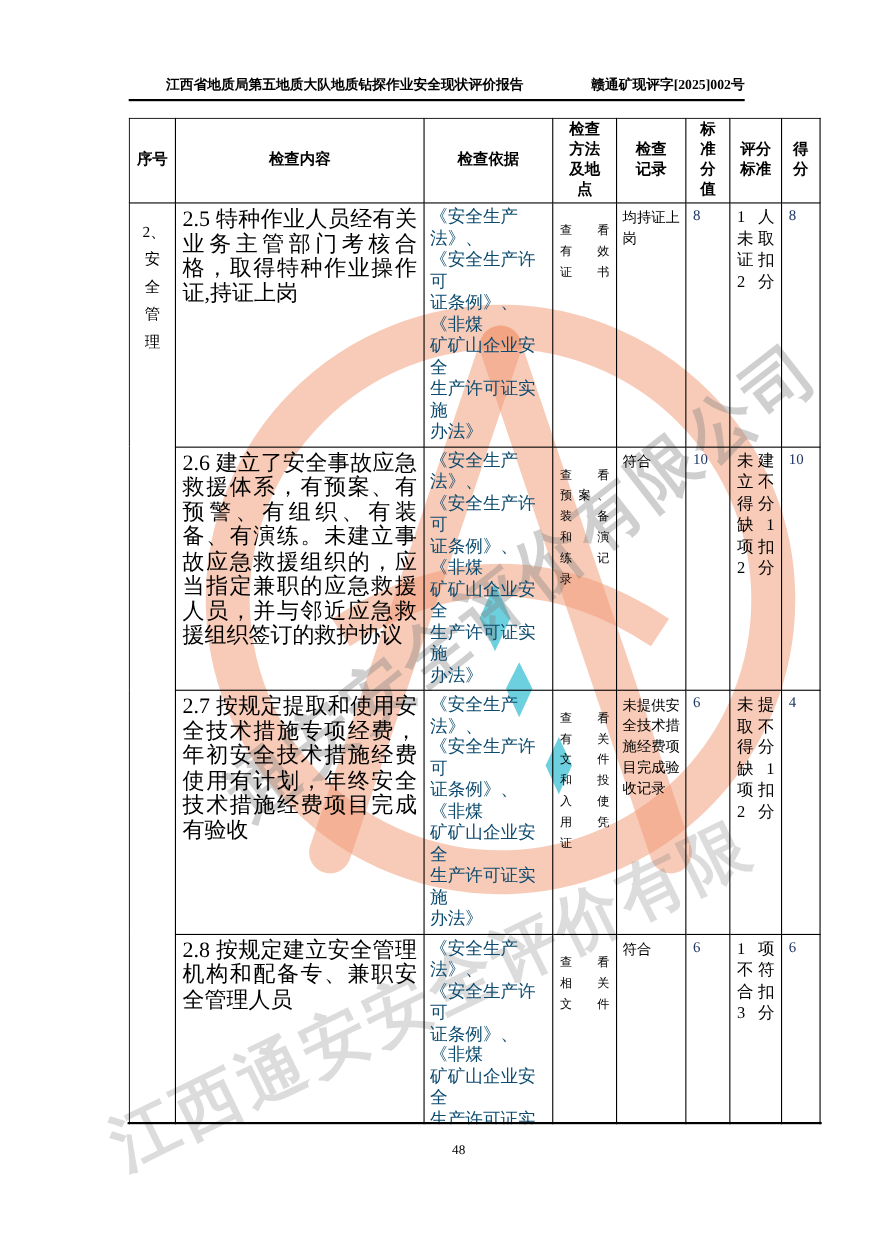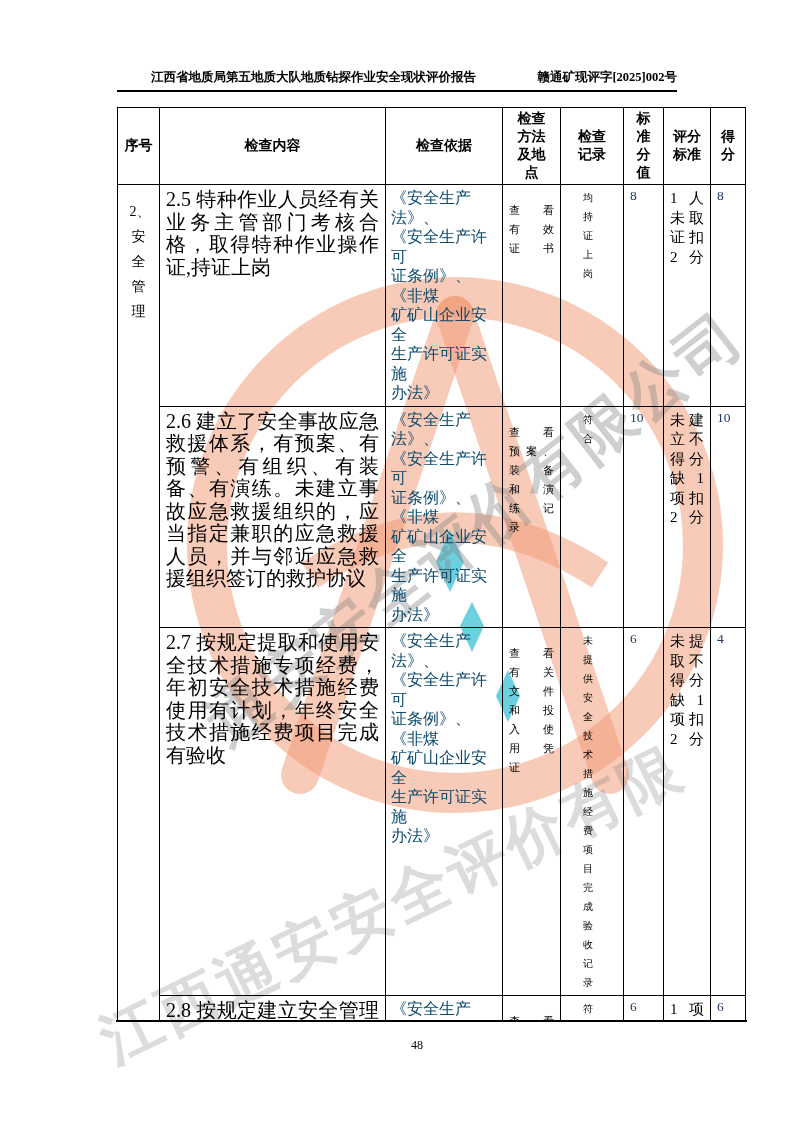--- a/index.html
+++ b/index.html
@@ -45,21 +45,21 @@
   }
   .eval td{vertical-align:top; background:transparent;}
   td.seq{text-align:center; padding-top:14px;}
   td.seq .vtxt{width:18px; margin:0 auto; word-break:break-all;
     line-height:25px; font-size:14px; text-align:center;}
   td.cnt{font-size:20px; line-height:22.5px; padding:3px 6px; text-align:justify;}
   td.basis{color:#0c4a6e; font-size:16px; line-height:19.5px; padding:3px 5px;
     white-space:pre-line;margin-left:20px;}
   td.method{font-size:11px; line-height:19px; padding:16px 6px;
     white-space:pre-line; text-align:justify; text-align-last:justify;}
-  td.record{font-size:10px; line-height:19px; padding:3px 22px;
+  td.record{font-size:13px; line-height:19px; padding:3px 5px;
     text-align:justify;}
   td.num{font-size:13.5px; padding:3px 0 0 6px; color:#1f3864;}
   td.rule{font-size:15px; line-height:19.5px; padding:4px 6px;
     white-space:pre-line; text-align:justify; text-align-last:justify;}
   tr.trh{height:75px;} tr.tr0{height:121px;} tr.tr1{height:142px;}
   tr.tr2{height:138px;} tr.tr3{height:122px;} tr.tr4{height:90px;}
   tr.tr5{height:150px;} tr.tr6{height:140px;}
   .cut-line{position:absolute; left:116px; top:1020px; width:631px; height:2px;
     background:#000;}
   .page-num{position:absolute; left:103px; top:1038px; width:628px;

